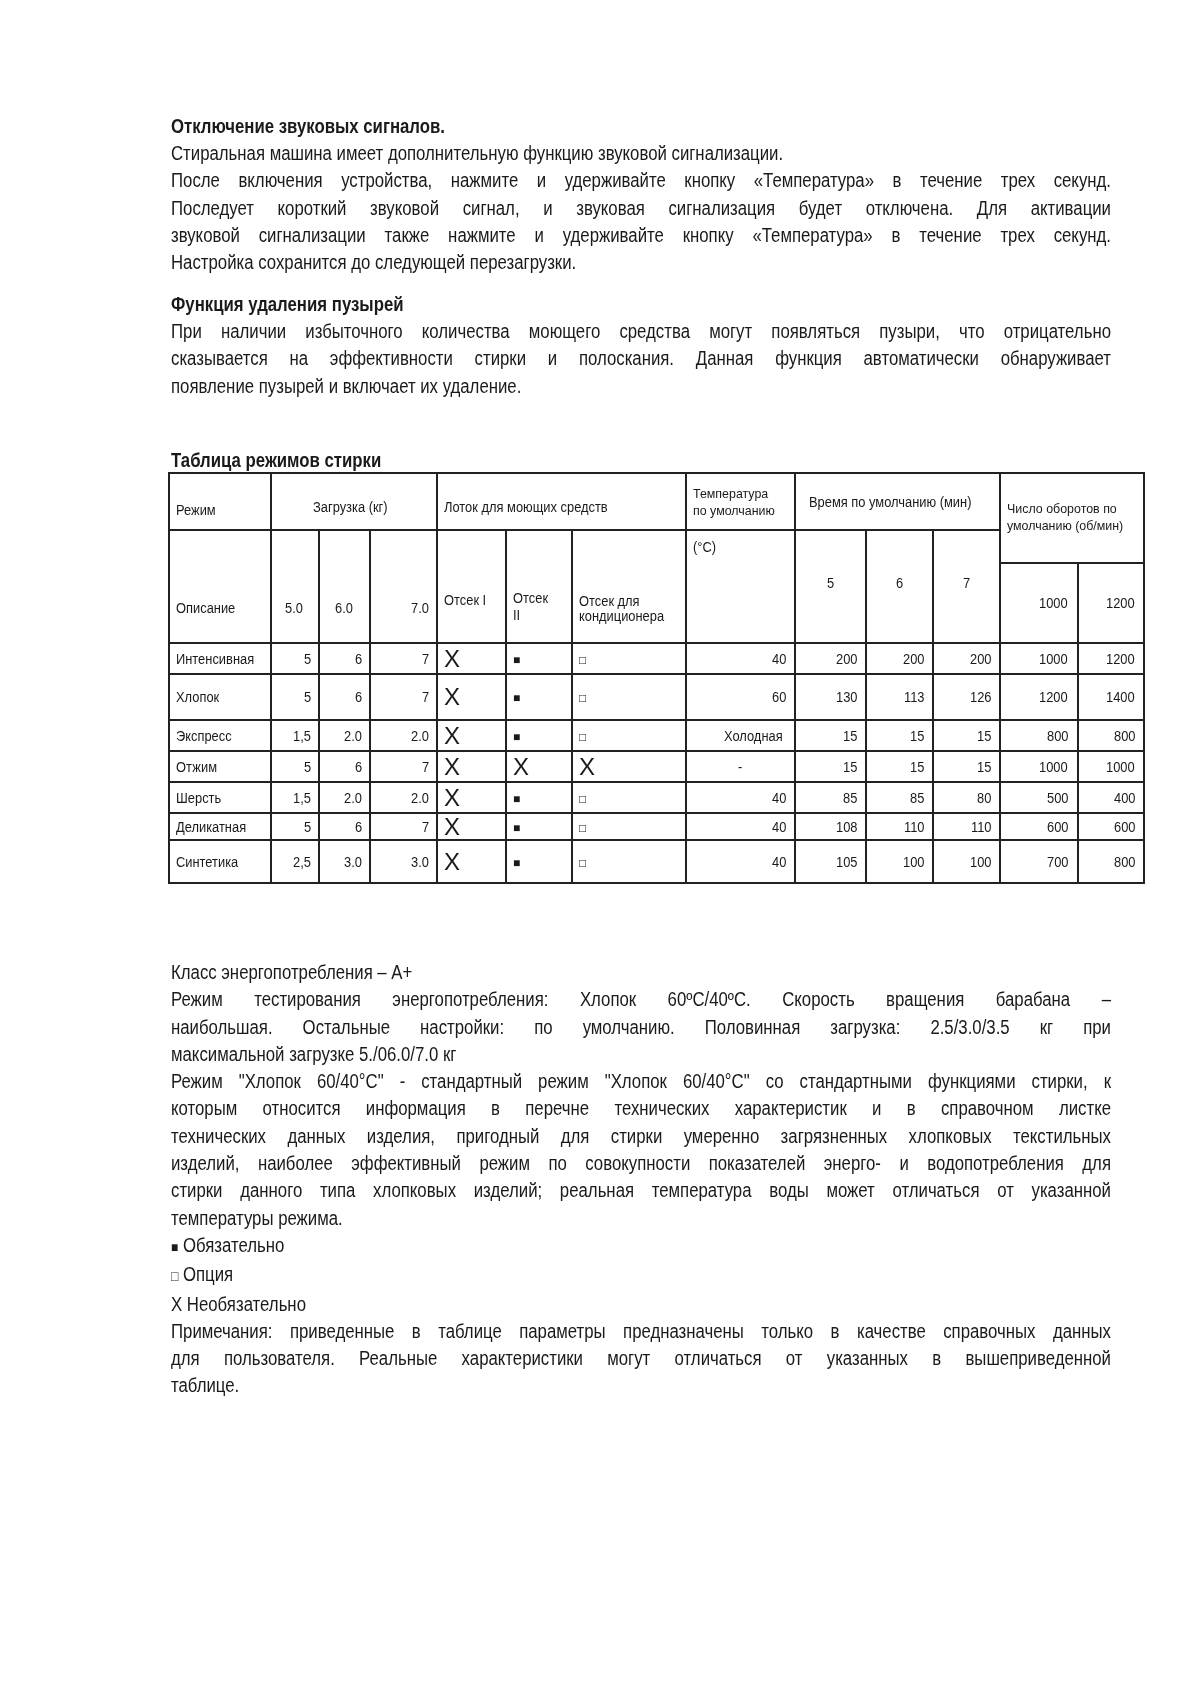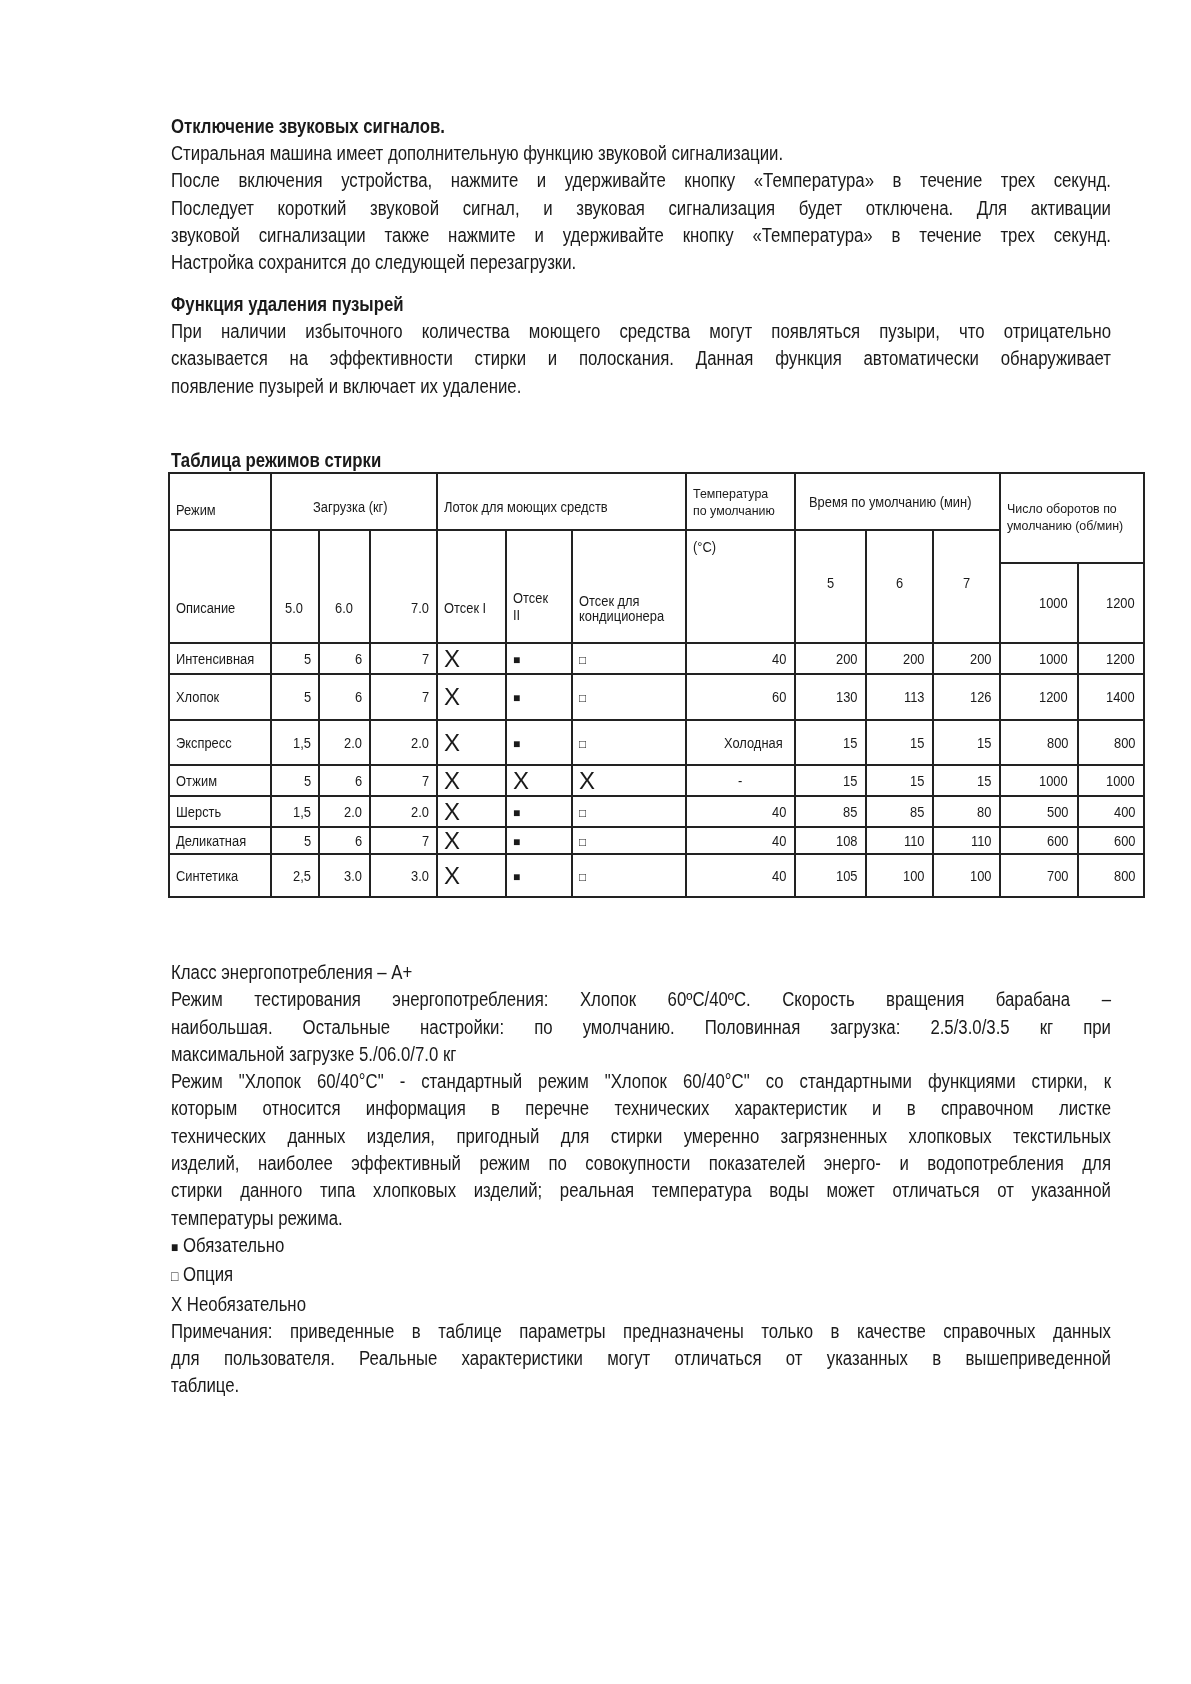--- a/index.html
+++ b/index.html
@@ -73,21 +73,21 @@
     <td colspan="3" style="vertical-align:bottom;padding-bottom:14px"><span class="t">Лоток для моющих средств</span></td>
     <td style="font-size:13.5px;line-height:17px"><span class="t" style="white-space:normal;width:95px">Температура по умолчанию</span></td>
     <td colspan="3" class="c"><span class="t">Время по умолчанию (мин)</span></td>
     <td colspan="2" rowspan="2" style="vertical-align:top;padding-top:26px;border-bottom:none;line-height:17px;font-size:13.5px"><span class="t" style="white-space:normal;width:130px">Число оборотов по умолчанию (об/мин)</span></td>
   </tr>
   <tr style="height:33px">
     <td rowspan="2" style="vertical-align:bottom;padding-bottom:26px"><span class="t">Описание</span></td>
     <td rowspan="2" class="c" style="vertical-align:bottom;padding-bottom:26px"><span class="t">5.0</span></td>
     <td rowspan="2" class="c" style="vertical-align:bottom;padding-bottom:26px"><span class="t">6.0</span></td>
     <td rowspan="2" class="r" style="vertical-align:bottom;padding-bottom:26px"><span class="t">7.0</span></td>
-    <td rowspan="2" style="vertical-align:bottom;padding-bottom:26px"><span class="t">Отсек I</span></td>
+    <td rowspan="2" style="vertical-align:bottom;padding-bottom:34px"><span class="t">Отсек I</span></td>
     <td rowspan="2" style="vertical-align:bottom;padding-bottom:18px;line-height:17px"><span class="t" style="white-space:normal;width:44px">Отсек II</span></td>
     <td rowspan="2" style="vertical-align:bottom;padding-bottom:18px;line-height:15px"><span class="t" style="white-space:normal;width:100px">Отсек для кондиционера</span></td>
     <td rowspan="2" class="top" style="border-bottom:2px solid #222"><span class="t">(°C)</span></td>
     <td rowspan="2" class="c" style="vertical-align:middle;padding-bottom:8px"><span class="t">5</span></td>
     <td rowspan="2" class="c" style="vertical-align:middle;padding-bottom:8px"><span class="t">6</span></td>
     <td rowspan="2" class="c" style="vertical-align:middle;padding-bottom:8px"><span class="t">7</span></td>
   </tr>
   <tr style="height:80px">
     <td class="r" style="vertical-align:middle"><span class="t">1000</span></td>
     <td class="r" style="vertical-align:middle"><span class="t">1200</span></td>
@@ -116,21 +116,21 @@
     <td><span class="mark-x">X</span></td>
     <td><span class="mark-sq">■</span></td>
     <td><span class="mark-osq">□</span></td>
     <td class="r"><span class="t">60</span></td>
     <td class="r"><span class="t">130</span></td>
     <td class="r"><span class="t">113</span></td>
     <td class="r"><span class="t">126</span></td>
     <td class="r"><span class="t">1200</span></td>
     <td class="r"><span class="t">1400</span></td>
   </tr>
-  <tr style="height:45px">
+  <tr style="height:31px">
     <td><span class="t">Экспресс</span></td>
     <td class="r"><span class="t">1,5</span></td>
     <td class="r"><span class="t">2.0</span></td>
     <td class="r"><span class="t">2.0</span></td>
     <td><span class="mark-x">X</span></td>
     <td><span class="mark-sq">■</span></td>
     <td><span class="mark-osq">□</span></td>
     <td class="r"><span class="t">Холодная</span></td>
     <td class="r"><span class="t">15</span></td>
     <td class="r"><span class="t">15</span></td>

